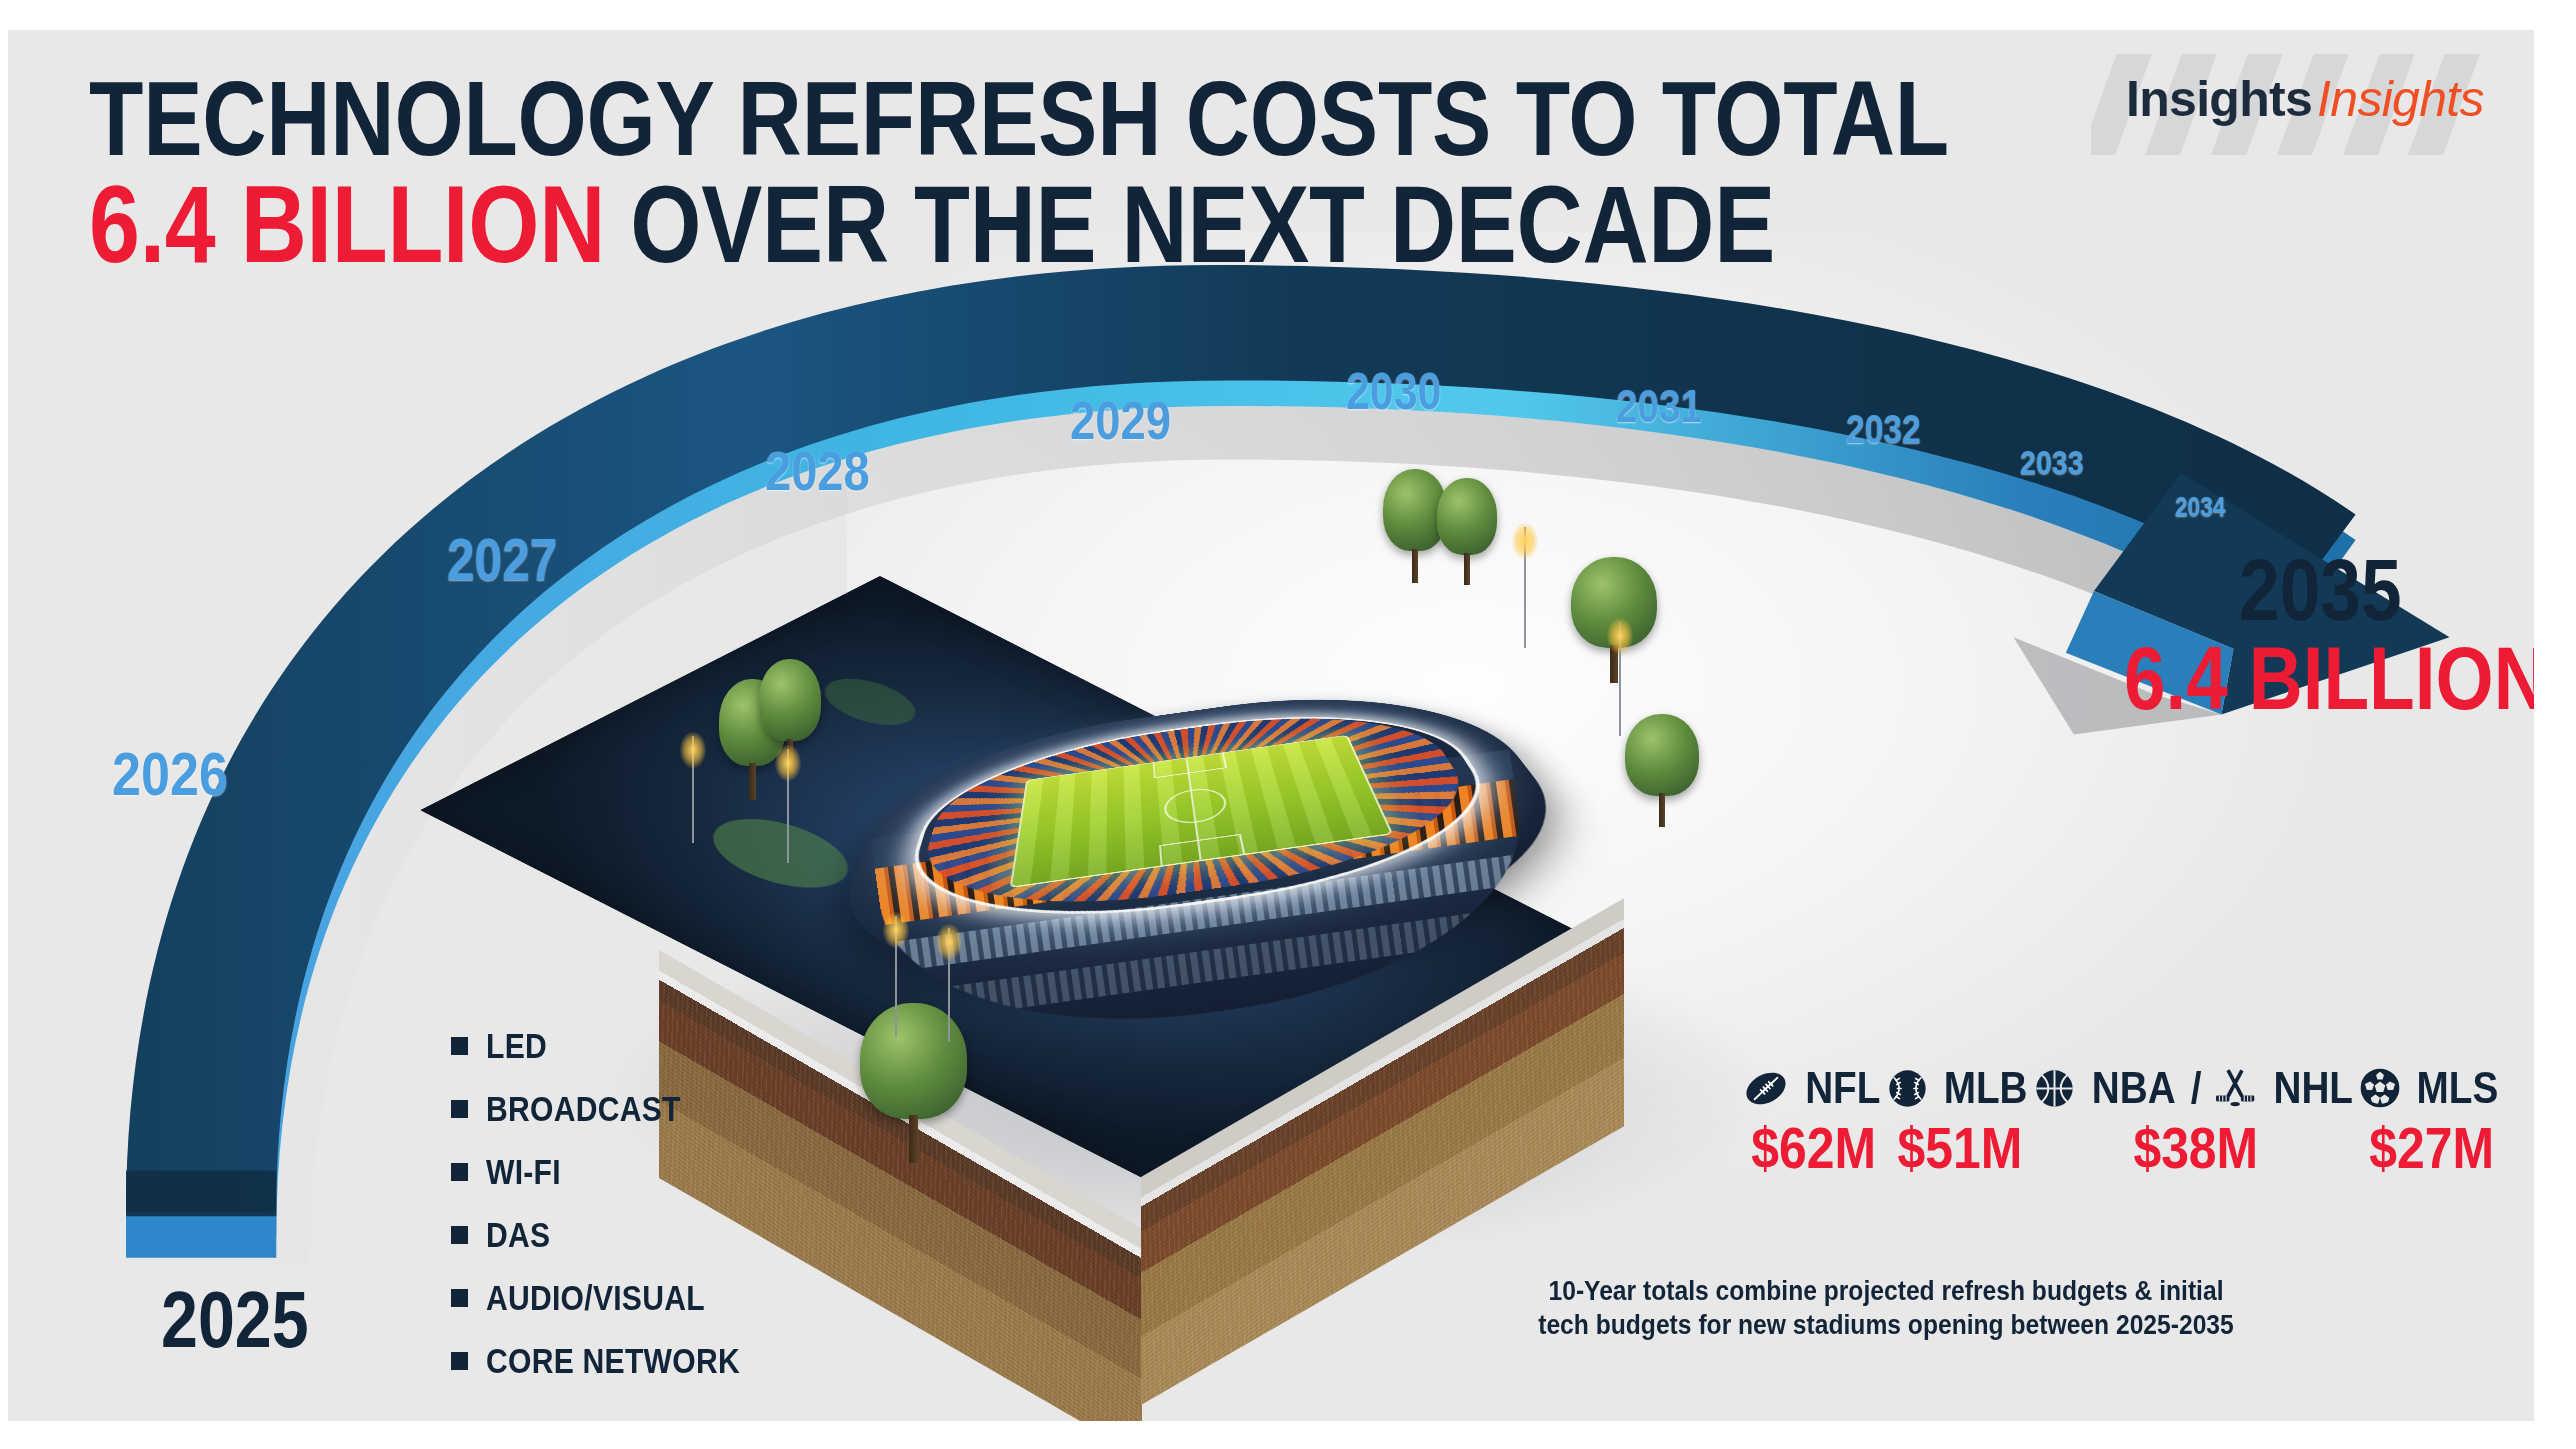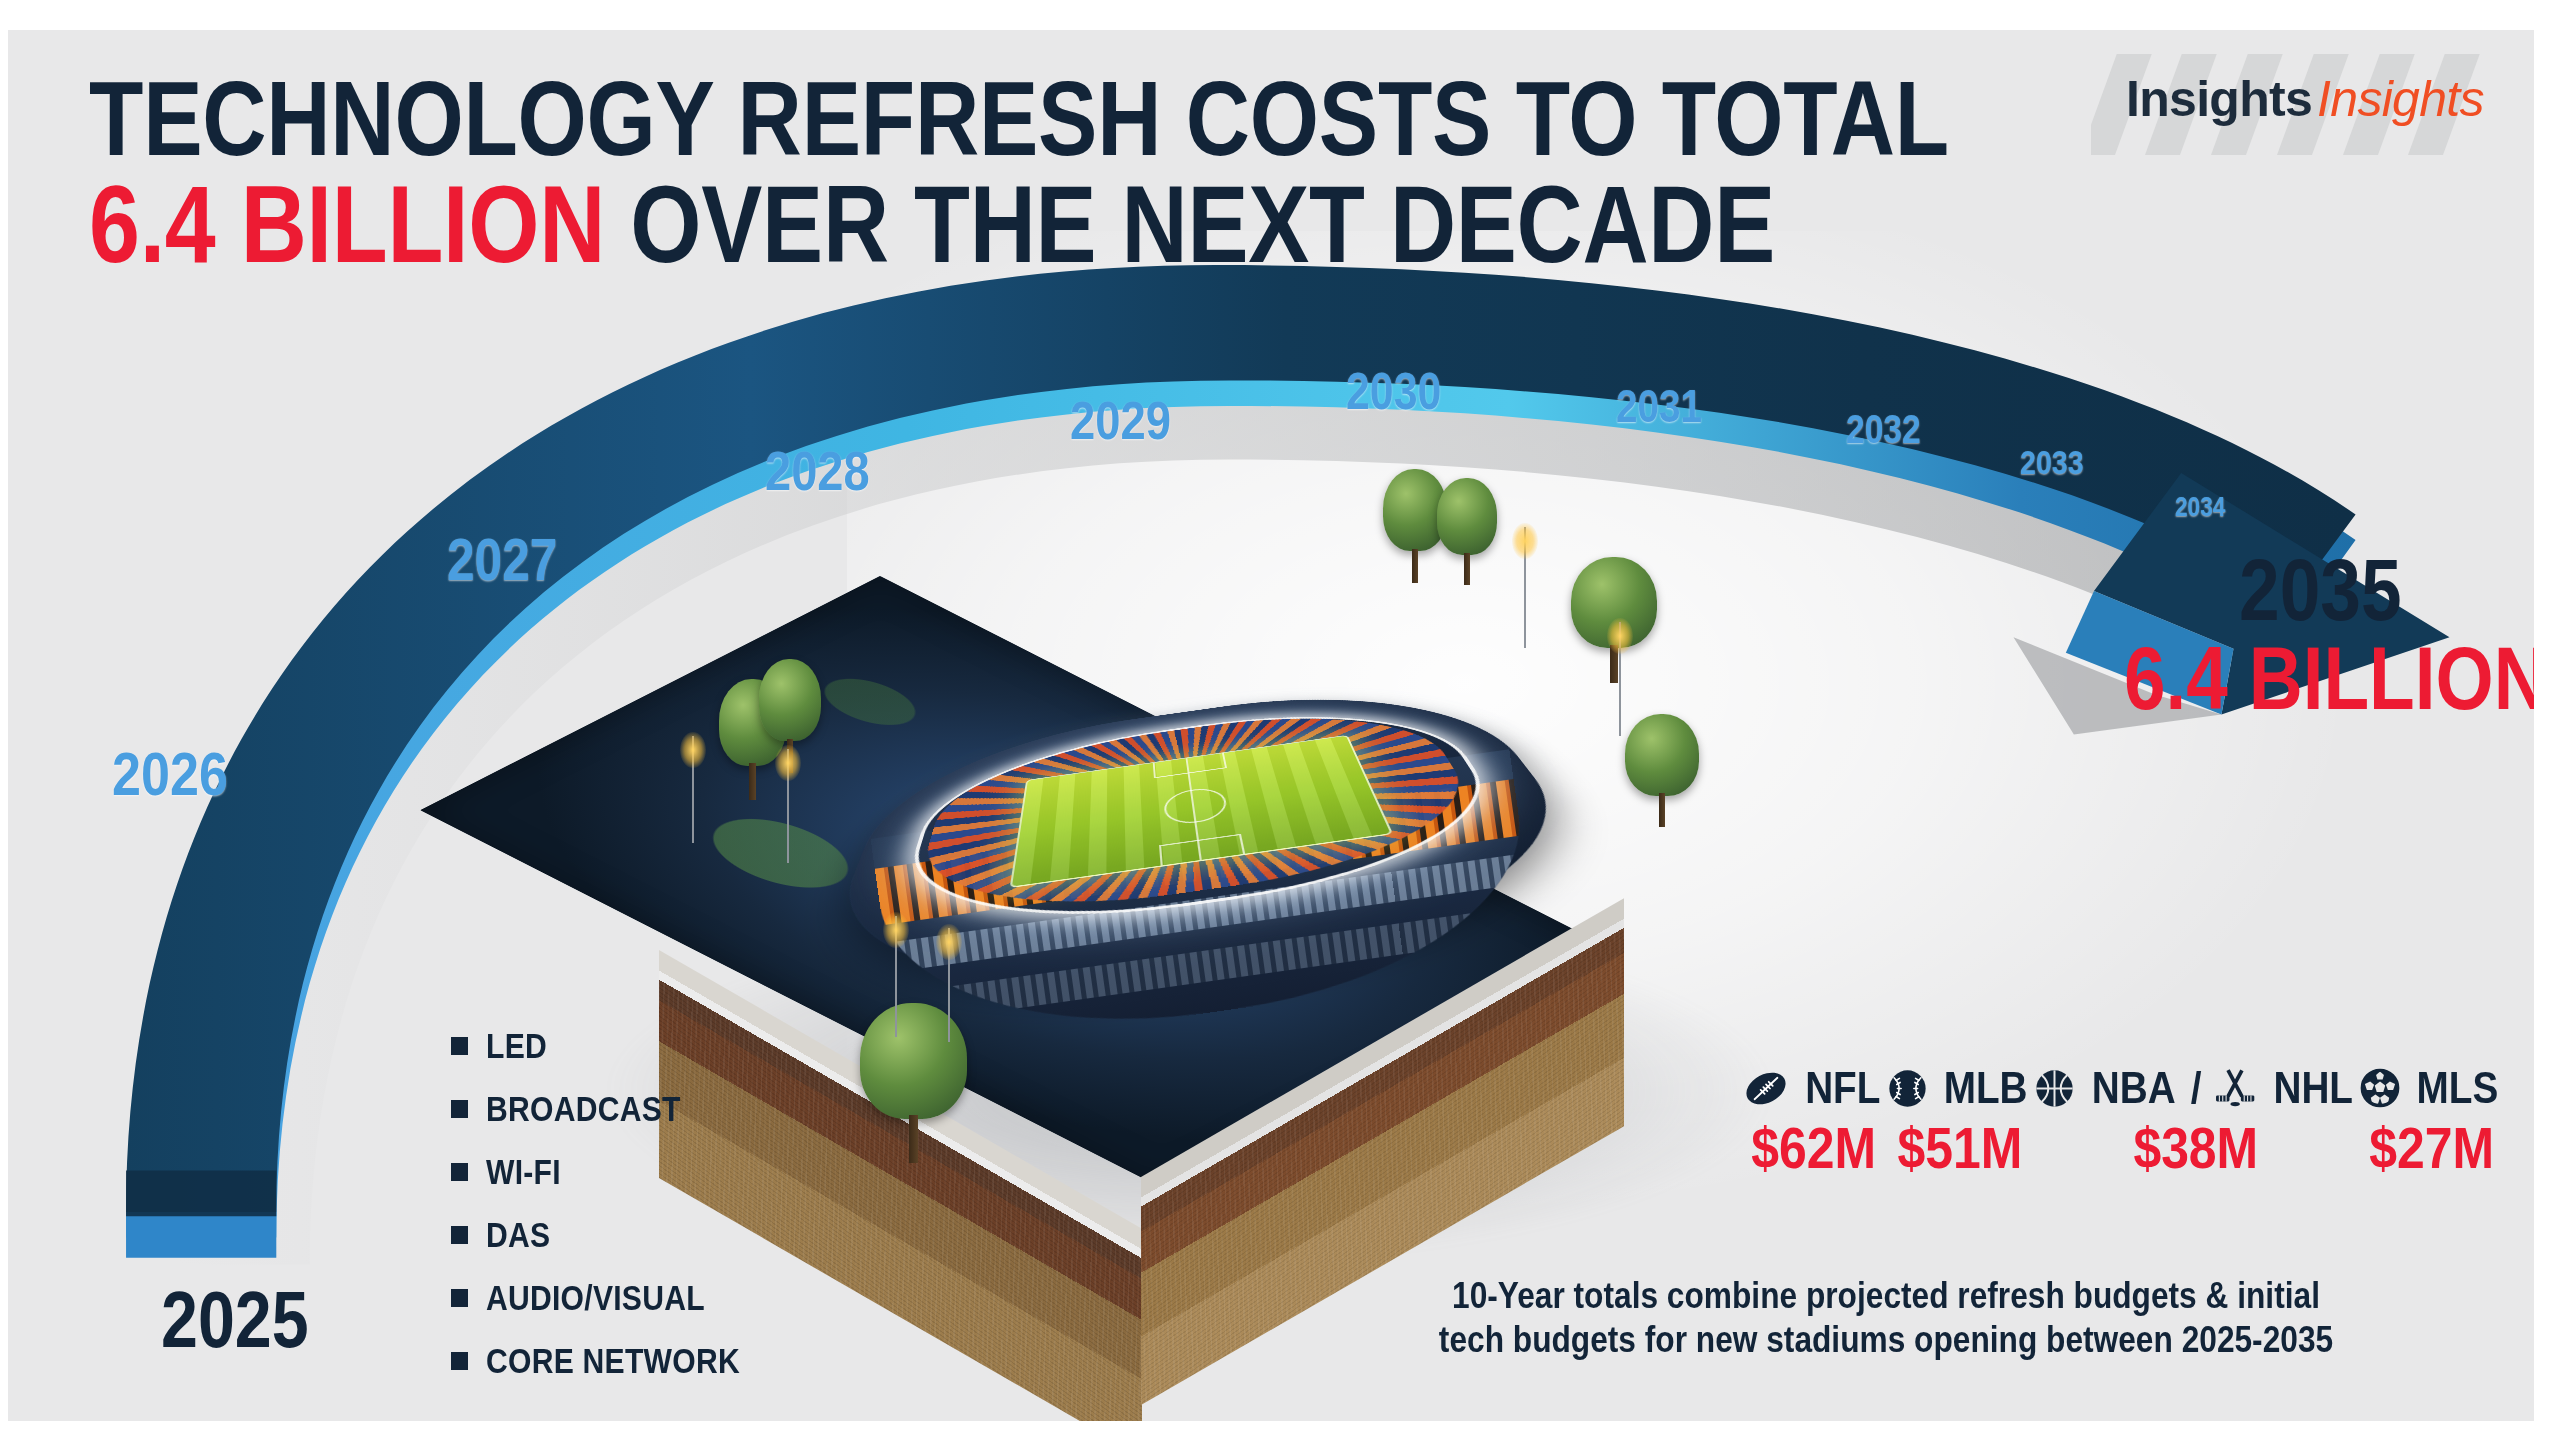--- a/index.html
+++ b/index.html
@@ -238,21 +238,21 @@
   .slash{
     font-family:"Liberation Sans Narrow","Liberation Sans",sans-serif;
     font-weight:700;font-size:44px;color:#122438;transform:scaleX(.88);
   }
   .ico{flex:none;}
 
   
   .footnote{
     position:absolute;left:1261px;top:1244px;width:1234px;text-align:center;
     font-family:"Liberation Sans Narrow","Liberation Sans",sans-serif;
-    font-weight:700;font-size:36px;line-height:1.22;color:#122438;
+    font-weight:700;font-size:28px;line-height:1.22;color:#122438;
   }
   .footnote span{display:block;transform:scaleX(.88);}
 </style>
 </head>
 <body>
 
 <div class="canvas">
 
   <div class="sheen"></div>
 

